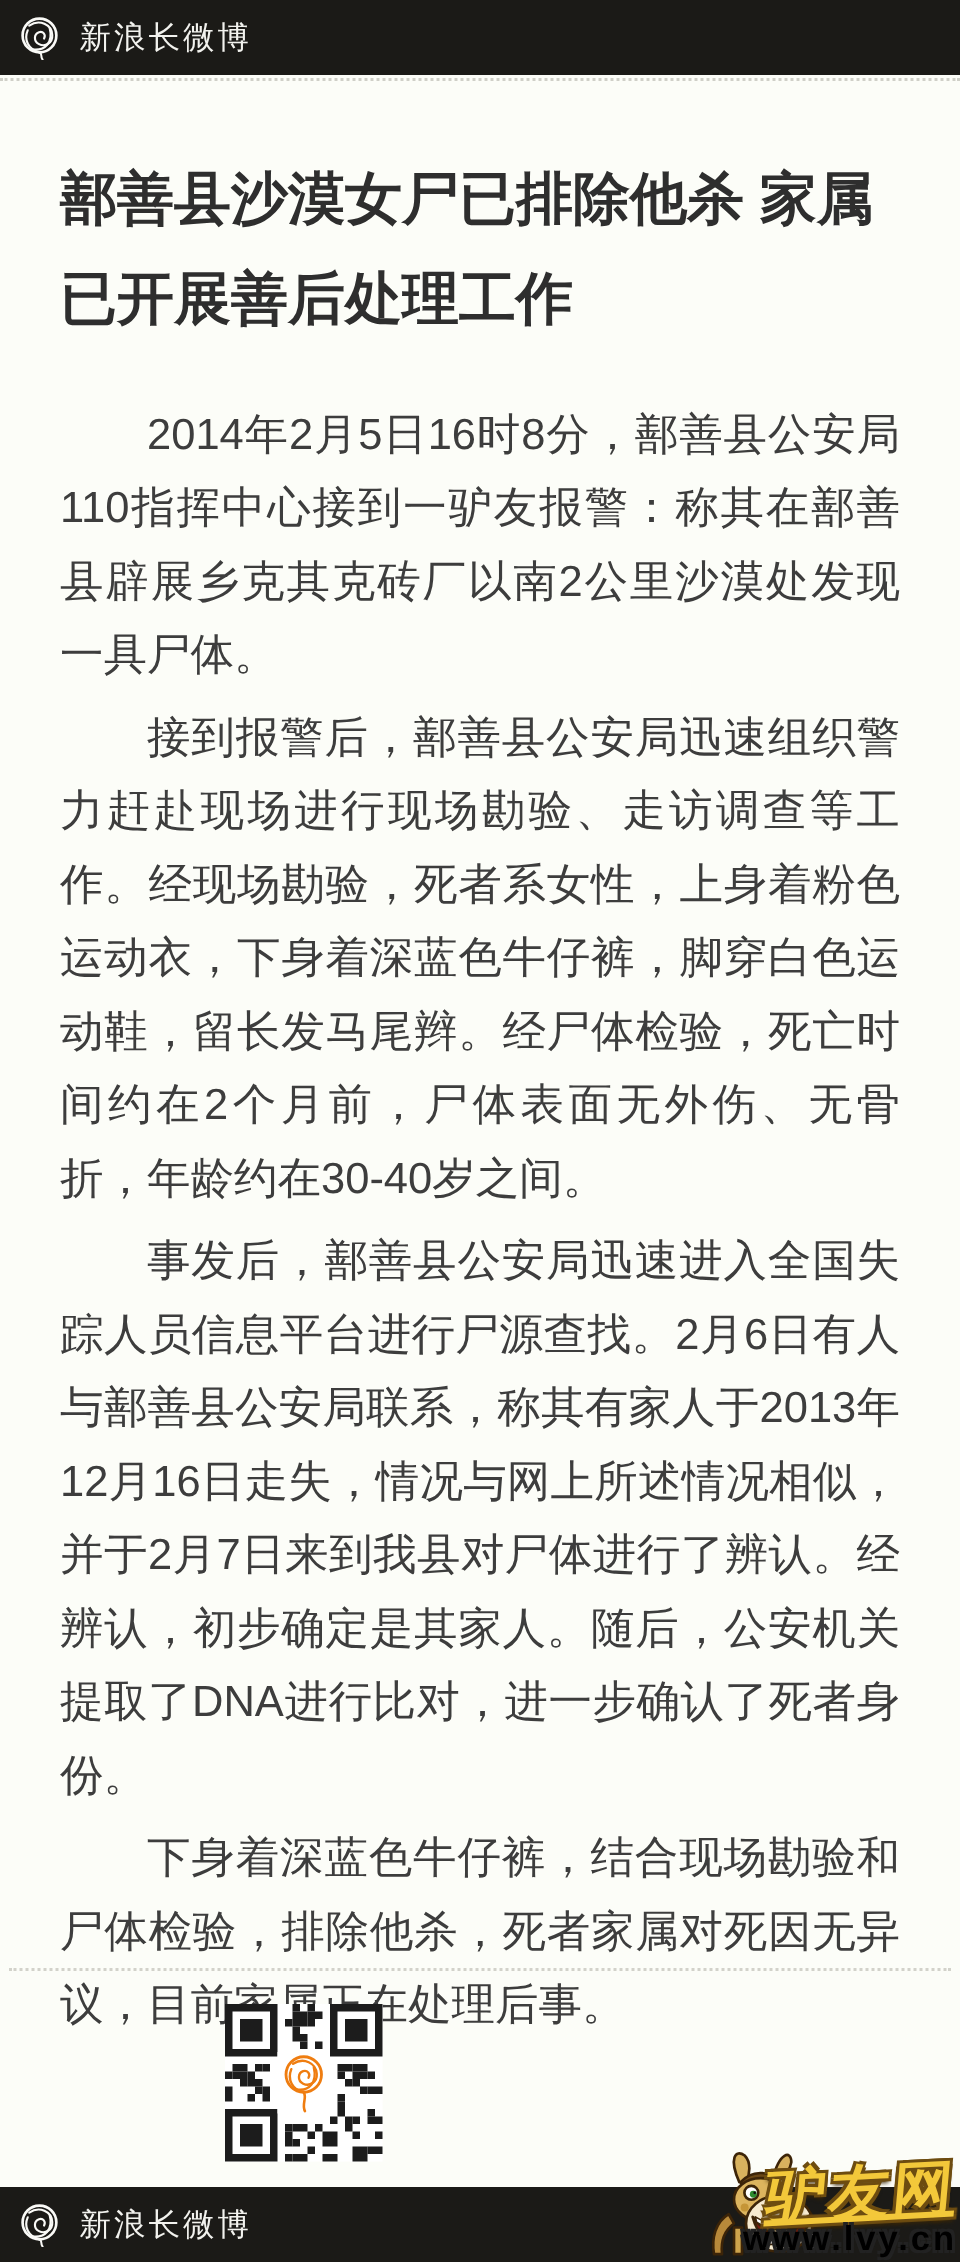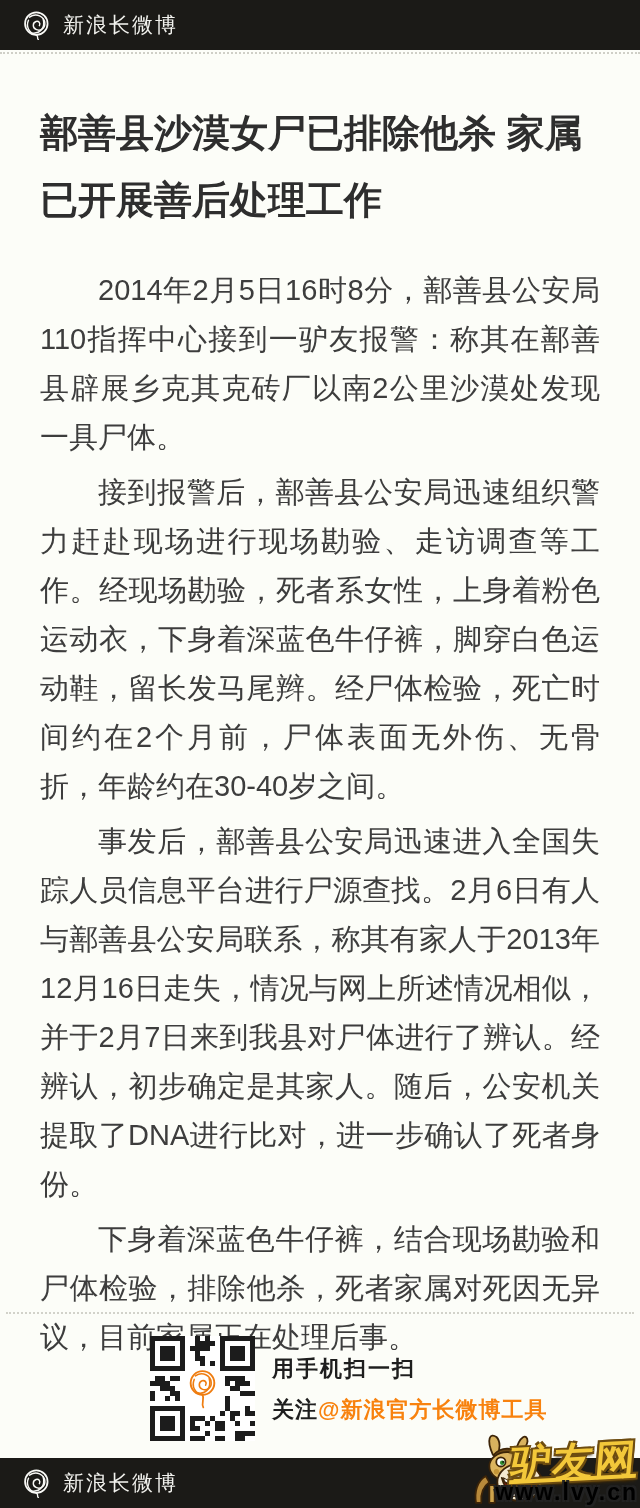--- a/index.html
+++ b/index.html
@@ -14,21 +14,21 @@
     background: #fcfdf8;
     overflow: hidden;
   }
 
   
   .bar {
     height: 50px;
     background: #1b1a17;
     display: flex;
     align-items: center;
-    padding-left: 22px;
+    padding-left: 12px;
     color: #f6f6f3;
   }
   .bar .yarn-logo { width: 30px; height: 30px; color: #fafaf7; flex: 0 0 auto; }
   .bar .brand-label {
     margin-left: 11px;
     font-size: 21px;
     letter-spacing: 2px;
     color: #f2f2ee;
   }
   .top-sep {
@@ -259,26 +259,20 @@
       <svg class="qr-logo" viewBox="0 0 44 52" aria-hidden="true">
         <g fill="none" stroke="currentColor" stroke-linecap="round">
           <circle cx="22" cy="19" r="15" stroke-width="2.4"></circle>
           <path d="M22 34 C 12 32 8 23 11.5 14.5" stroke-width="2"></path>
           <path d="M15 31.5 C 27 34 33.5 25 30.5 13" stroke-width="2"></path>
           <path d="M13 10 C 22 4 32.5 9.5 33 18.5 C 33.5 25.5 27 29.5 21.5 26.8 C 16.5 24.4 17 17.8 21.5 16.2 C 25 15.2 28 18.2 26 21.8" stroke-width="2"></path>
           <path d="M22 34 C 25 39 20 44 23 50" stroke-width="2.2"></path>
         </g>
       </svg>
     </div>
-    <div class="promo-text">
-      <div class="scan-hint">用手机扫一扫</div>
-      <div class="follow-line">
-        <span class="follow-prefix">关注</span><a class="follow-account" href="#">@新浪官方长微博工具</a>
-      </div>
-    </div>
   </section>
 
   <footer class="bar bottom-bar">
     <svg class="yarn-logo" viewBox="0 0 44 44" aria-hidden="true">
       <g fill="none" stroke="currentColor" stroke-linecap="round">
         <circle cx="21" cy="20" r="16.5" stroke-width="2.6"></circle>
         <path d="M21 36.5 C 10 34 5.5 24 9.5 15" stroke-width="2.1"></path>
         <path d="M13 33.5 C 27 36 34.5 26 31 13" stroke-width="2.1"></path>
         <path d="M11 10.5 C 21 3.5 33 9.5 33.5 19.5 C 34 27.5 26.5 31.5 20.5 28.5 C 15 25.8 15.5 18.5 20.5 16.8 C 24.5 15.6 27.5 19 25.5 23" stroke-width="2.1"></path>
         <path d="M21 36.5 C 24.5 38.5 21.5 41 24 43.5" stroke-width="2"></path>

